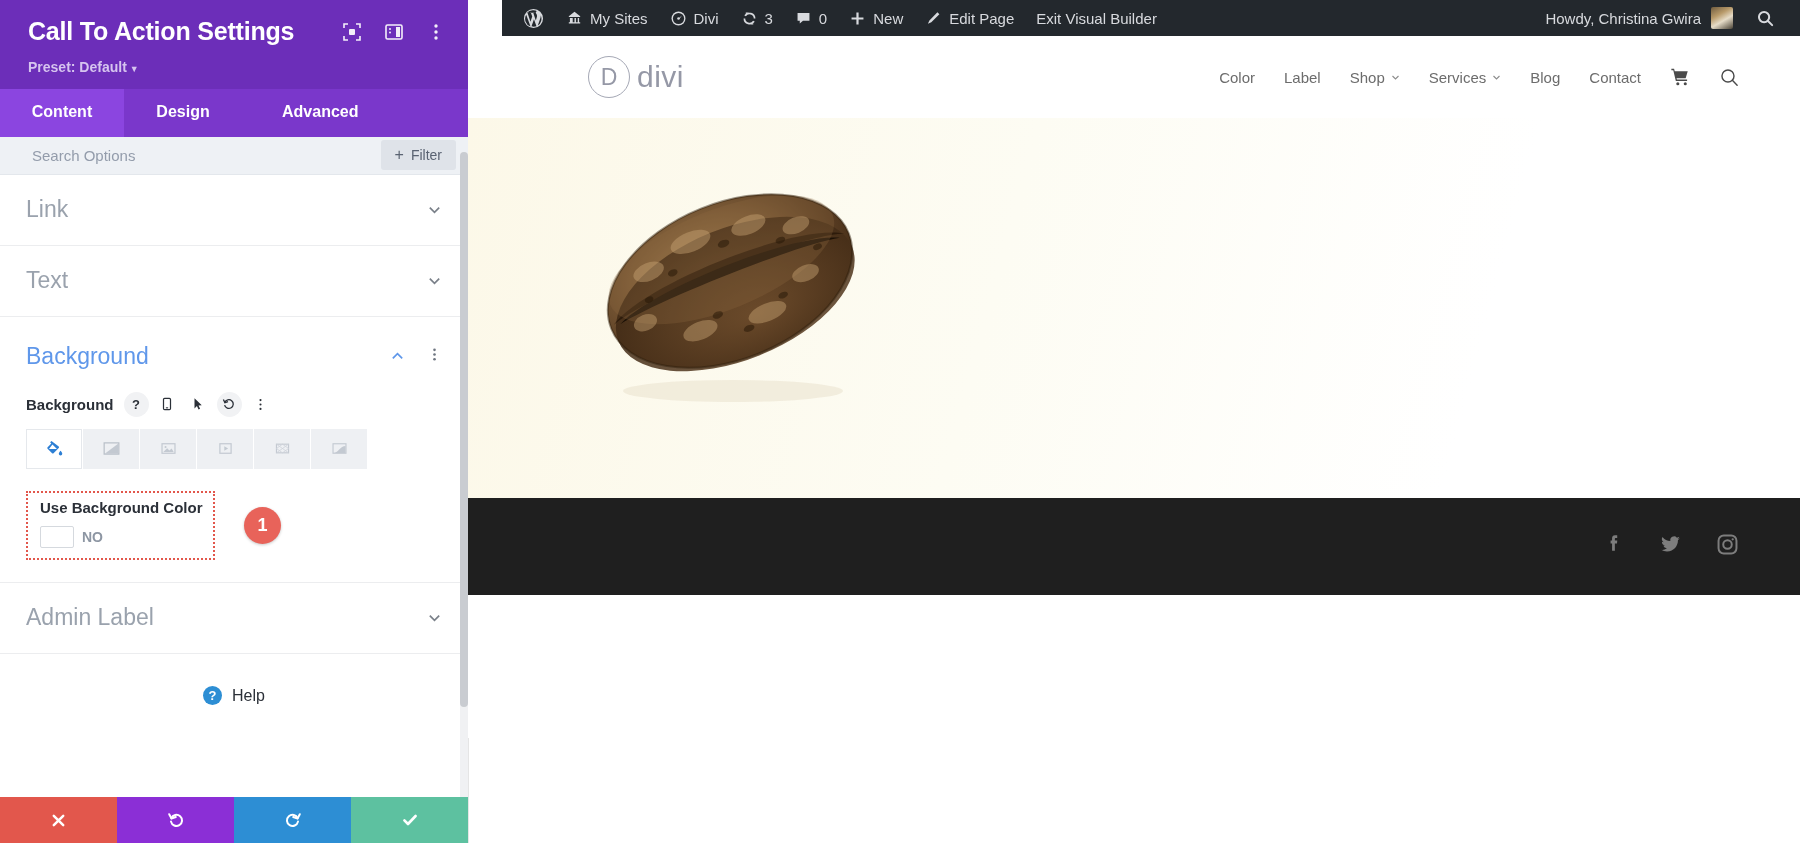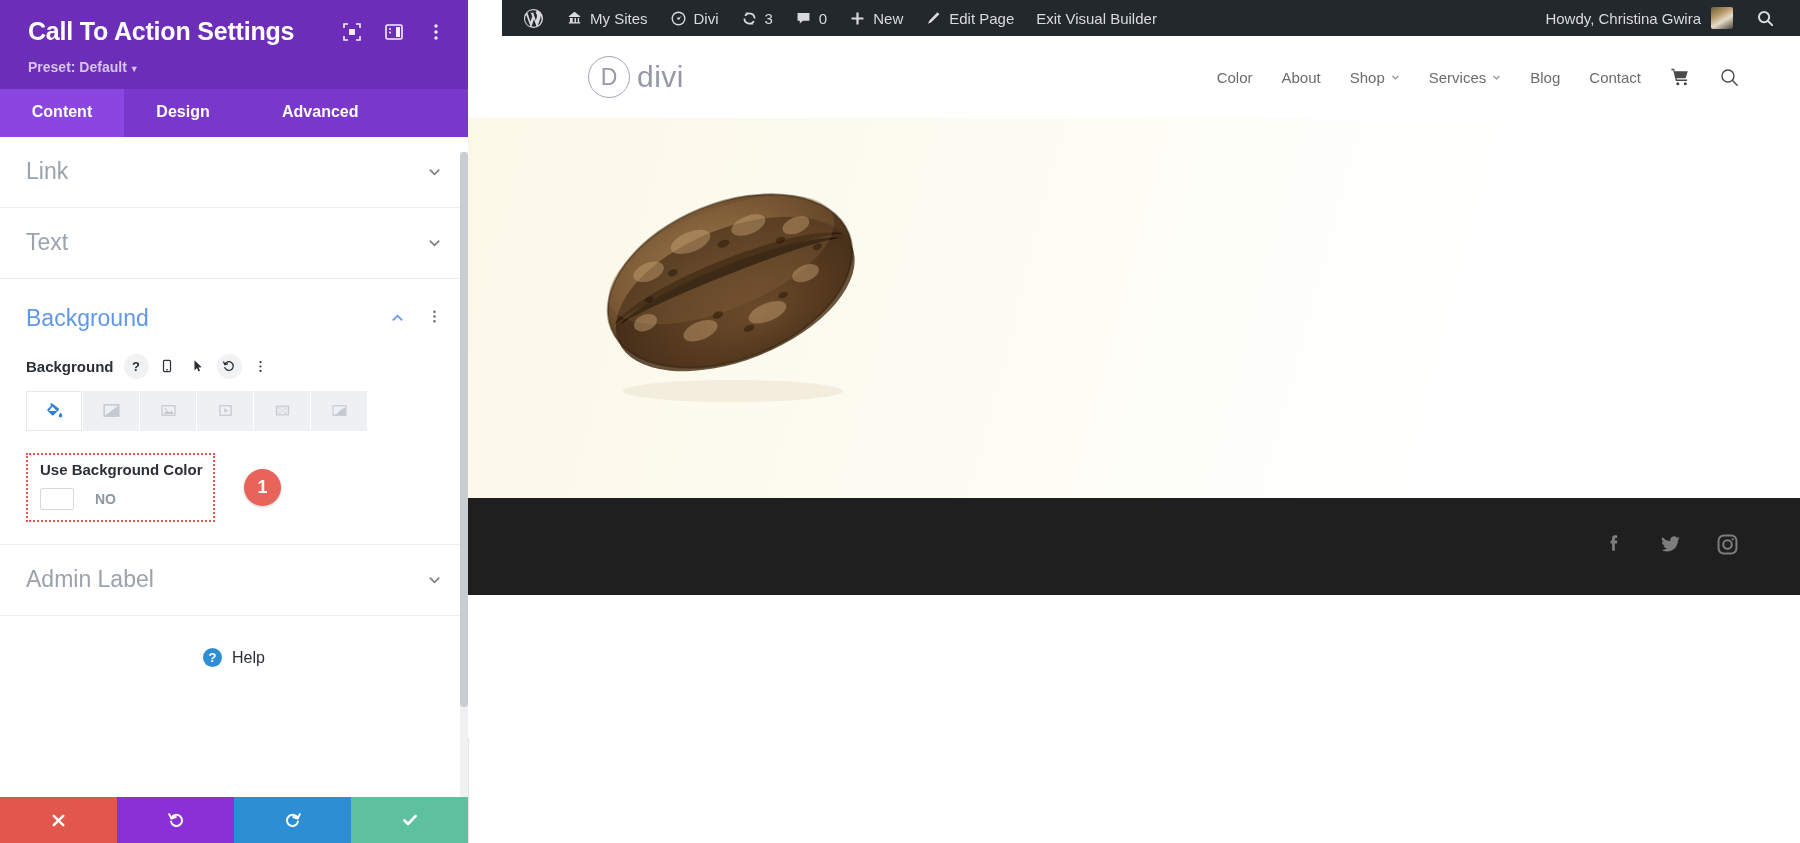--- a/index.html
+++ b/index.html
@@ -99,21 +99,21 @@
   .hl-box {
     margin-top:22px; position:relative; display:inline-block;
     border:2px dotted #e2574c; padding:6px 10px 10px 12px;
   }
   .hl-label { font-size:15px; color:#2b3038; font-weight:700; }
   .toggle-row { display:flex; align-items:center; margin-top:10px; }
   .toggle {
     width:34px; height:22px; background:#ffffff;
     border:1px solid #d5d9de; border-radius:2px; cursor:pointer;
   }
-  .toggle-text { font-size:14px; font-weight:700; color:#8d96a3; margin-left:21px; }
+  .toggle-text { font-size:14px; font-weight:700; color:#8d96a3; margin-left:8px; }
 
   .badge {
     position:absolute; left:216px; top:14px;
     width:37px; height:37px; border-radius:50%;
     background:#e8635a; color:#fff; font-size:18px; font-weight:700;
     display:flex; align-items:center; justify-content:center;
     box-shadow:0 1px 3px rgba(0,0,0,.22);
   }
 
   .help-row {
@@ -251,20 +251,27 @@
         <span>Preset: Default</span><span class="caret">▼</span>
       </div>
     </div>
 
     <div class="tabs">
       <div class="tab t1">Content</div>
       <div class="tab t2">Design</div>
       <div class="tab t3">Advanced</div>
     </div>
 
+    <div class="searchbar">
+      <input class="search-input" type="text" placeholder="Search Options" style="">
+      <div class="filter-btn">
+        <span class="plus">+</span>
+        <span>Filter</span>
+      </div>
+    </div>
 
     <div class="panel-body">
 
       <div class="section">
         <div class="name">Link</div>
         <svg class="chev" viewBox="0 0 16 16" fill="none" stroke="currentColor" stroke-width="1.8">
             <path d="M3 6l5 5 5-5"></path>
           </svg>
       </div>
 
@@ -487,21 +494,21 @@
     <div class="site-header">
       <div class="logo">
         <span class="logo-d">D</span>
         <span class="logo-word">divi</span>
       </div>
       <div class="nav">
         <div class="nav-item">
           <span>Color</span>
         </div>
         <div class="nav-item">
-          <span>About</span>
+          <span>Label</span>
         </div>
         <div class="nav-item">
           <span>Shop</span>
           <svg class="nav-chev" viewBox="0 0 12 12" fill="none" stroke="currentColor" stroke-width="1.5">
               <path d="M2 4l4 4 4-4"></path>
             </svg>
         </div>
         <div class="nav-item">
           <span>Services</span>
           <svg class="nav-chev" viewBox="0 0 12 12" fill="none" stroke="currentColor" stroke-width="1.5">

